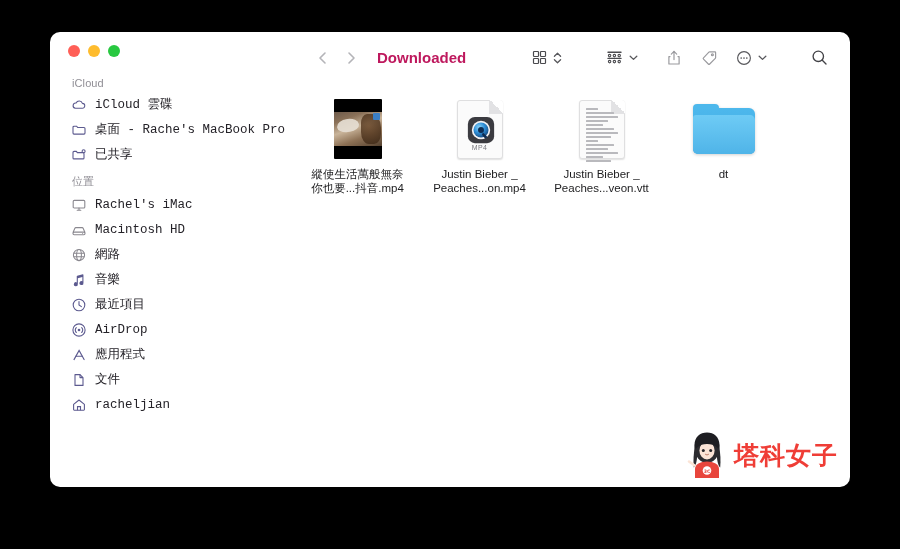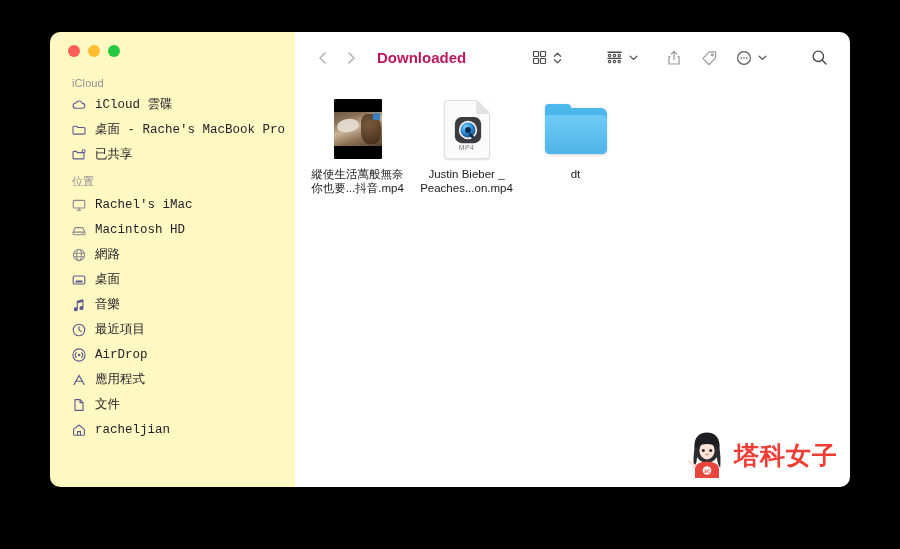--- a/index.html
+++ b/index.html
@@ -23,21 +23,21 @@
     border-radius: 10px;
     overflow: hidden;
     display: flex;
     box-shadow: 0 10px 40px rgba(0,0,0,0.55);
   }
 
   
   #sidebar {
     width: 245px;
     height: 100%;
-    background: #fef9c3;
+    background: #ffffff;
     padding-top: 38px;
     position: relative;
     flex: 0 0 245px;
   }
 
   #traffic-lights {
     position: absolute;
     top: 13px;
     left: 18px;
     display: flex;
@@ -133,21 +133,21 @@
   #tb-tags     { position: absolute; left: 405px; }
   #tb-more     { position: absolute; left: 440px; display: flex; align-items: center; }
   #tb-search   { position: absolute; left: 515px; }
 
   
   #file-grid {
     flex: 1;
     display: flex;
     align-items: flex-start;
     padding: 12px 0 0 10px;
-    gap: 4px;
+    gap: 17px;
   }
   .file-item {
     width: 105px;
     display: flex;
     flex-direction: column;
     align-items: center;
     cursor: default;
     padding-top: 2px;
   }
   .file-thumb {
@@ -387,29 +387,20 @@
         <svg width="16" height="16" viewBox="0 0 16 16" fill="none" stroke="currentColor" stroke-width="1.05">
           <circle cx="8" cy="8" r="5.6"></circle>
           <ellipse cx="8" cy="8" rx="2.4" ry="5.6"></ellipse>
           <path d="M2.6 6.2h10.8M2.6 9.8h10.8"></path>
         </svg>
       </span>
       <span class="sb-label">網路</span>
     </div>
 
 
-    <div class="sb-item">
-      <span class="sb-icon">
-        <svg width="16" height="16" viewBox="0 0 16 16" fill="none" stroke="currentColor" stroke-width="1.1">
-          <rect x="2.2" y="4" width="11.6" height="8" rx="1.2"></rect>
-          <rect x="4.4" y="8.6" width="7.2" height="1.8" rx="0.6" fill="currentColor" stroke="none"></rect>
-        </svg>
-      </span>
-      <span class="sb-label">桌面</span>
-    </div>
 
     <div class="sb-item">
       <span class="sb-icon">
         <svg width="16" height="16" viewBox="0 0 16 16" fill="currentColor">
           <path d="M11.8 2.3 6.2 3.8a.6.6 0 0 0-.45.6v6.05a2 2 0 1 0 1.1 1.6V6.2l4.5-1.2v4.3a2 2 0 1 0 1.1 1.6V2.9a.6.6 0 0 0-.65-.6z"></path>
         </svg>
       </span>
       <span class="sb-label">音樂</span>
     </div>
 
@@ -587,20 +578,44 @@
               </defs>
               <circle cx="16" cy="16" r="3.4" fill="#0e2c52"></circle>
               <path d="M18.3 18.8l5.4 5.4-3.3 1.2-3.3-4.1z" fill="#0e2c52"></path>
             </svg>
             <span class="mp4-text">MP4</span>
           </div>
         </div>
         <div class="file-name">Justin Bieber _ Peaches...on.mp4</div>
       </div>
 
+      <div class="file-item">
+        <div class="file-thumb">
+          <div class="doc-page">
+            <span class="doc-fold"></span>
+            <span class="txt-lines">
+              <i class="s40"></i>
+                <i class="s90"></i>
+                <i class="s100"></i>
+              <i class="s70"></i>
+                <i class="s55"></i>
+                <i class="s90"></i>
+              <i class="s100"></i>
+                <i class="s80"></i>
+                <i class="s40"></i>
+              <i class="s90"></i>
+                <i class="s70"></i>
+                <i class="s100"></i>
+              <i class="s55"></i>
+                <i class="s80"></i>
+            </span>
+          </div>
+        </div>
+        <div class="file-name">Justin Bieber _ Peaches...veon.vtt</div>
+      </div>
 
       <div class="file-item">
         <div class="file-thumb">
           <div class="folder-ico">
             <span class="folder-tab"></span>
             <span class="folder-back"></span>
             <span class="folder-front"></span>
           </div>
         </div>
         <div class="file-name">dt</div>

